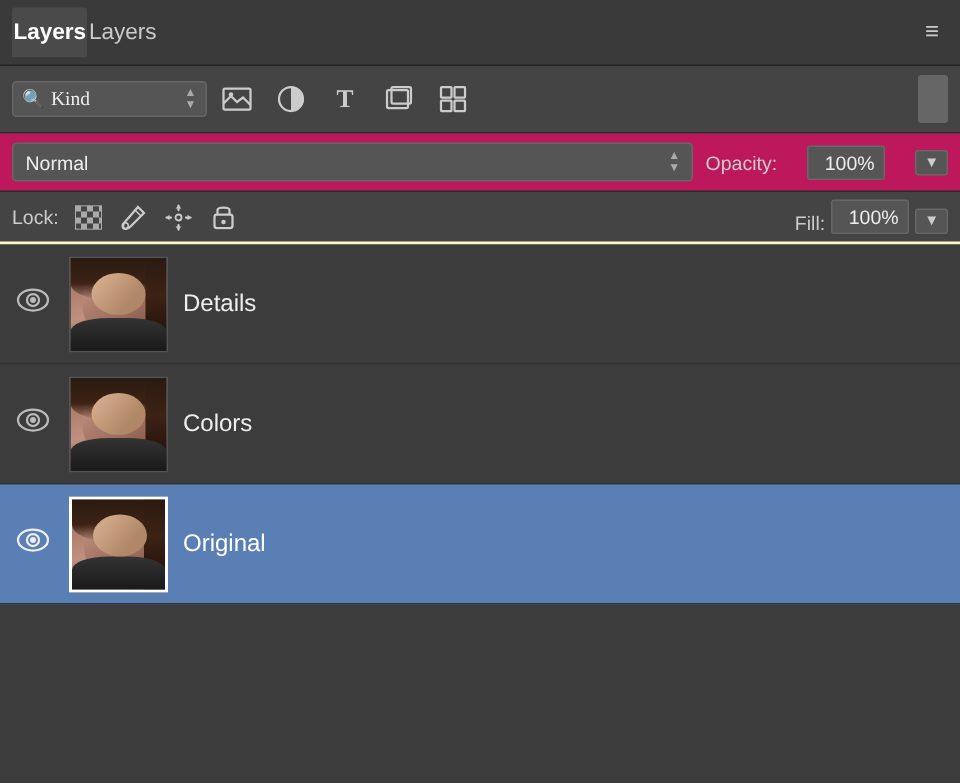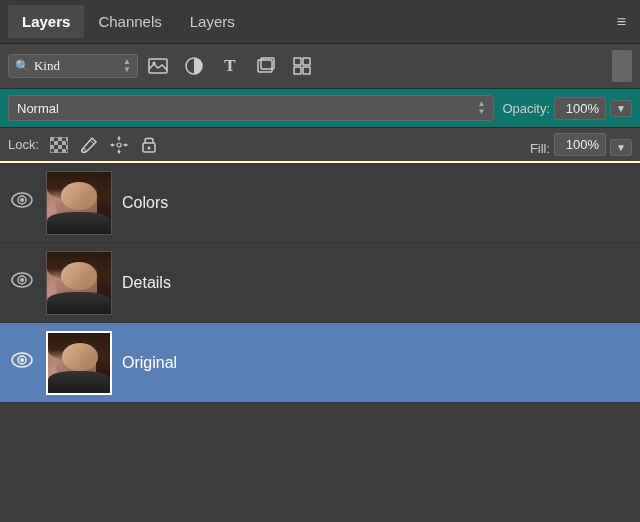--- a/index.html
+++ b/index.html
@@ -24,21 +24,21 @@
     .tab-bar {
       display: flex;
       align-items: center;
       background: #3a3a3a;
       border-bottom: 1px solid #222;
       padding: 0 8px;
       height: 44px;
       flex-shrink: 0;
     }
     .tab {
-      padding: 8px 14px;
+      padding: 8px 1px;
       font-size: 15px;
       color: #ccc;
       cursor: pointer;
       border-radius: 2px 2px 0 0;
     }
     .tab.active {
       color: #fff;
       font-weight: bold;
       background: #4a4a4a;
     }
@@ -104,21 +104,21 @@
       color: #ccc;
       font-size: 15px;
       cursor: pointer;
       border-radius: 2px;
     }
 
     
     .blend-row {
       display: flex;
       align-items: center;
-      background: #0f766e;
+      background: #be185d;
       padding: 6px 8px;
       gap: 8px;
       border-bottom: 1px solid #2a2a2a;
       flex-shrink: 0;
     }
     .blend-dropdown {
       display: flex;
       align-items: center;
       background: #555;
       border: 1px solid #666;
@@ -126,21 +126,21 @@
       padding: 4px 8px;
       color: #eee;
       font-size: 13px;
       flex: 1;
       justify-content: space-between;
       cursor: pointer;
     }
     .opacity-group {
       display: flex;
       align-items: center;
-      gap: 4px;
+      gap: 20px;
       margin-left: auto;
     }
     .opacity-label {
       color: #ccc;
       font-size: 13px;
     }
     .opacity-value {
       background: #555;
       border: 1px solid #666;
       border-radius: 2px;
@@ -305,21 +305,20 @@
     }
     .layer-item.selected .layer-name { color: #fff; }
   </style>
 </head>
 <body>
 
 <div class="panel">
 
   <div class="tab-bar">
     <div class="tab active">Layers</div>
-    <div class="tab">Channels</div>
     <div class="tab">Layers</div>
     <div class="panel-menu-btn">
       <span>≡</span>
     </div>
   </div>
 
   <div class="filter-row">
     <div class="kind-dropdown">
       <span class="search-icon">🔍</span>
       <span class="label">Kind</span>
@@ -434,41 +433,41 @@
           </svg>
         </span>
       </div>
       <div class="layer-thumb">
         <div class="thumb-face">
           <div class="thumb-hair"></div>
           <div class="thumb-hair-side"></div>
           <div class="thumb-shoulder"></div>
         </div>
       </div>
-      <span class="layer-name">Colors</span>
+      <span class="layer-name">Details</span>
     </div>
 
     <div class="layer-item">
       <div class="layer-visibility">
         <span class="eye-icon">
           <svg width="22" height="16" viewBox="0 0 22 16">
             <ellipse cx="11" cy="8" rx="10" ry="7" fill="none" stroke="#bbb" stroke-width="1.5"></ellipse>
             <circle cx="11" cy="8" r="4" fill="none" stroke="#bbb" stroke-width="1.5"></circle>
             <circle cx="11" cy="8" r="2" fill="#bbb"></circle>
           </svg>
         </span>
       </div>
       <div class="layer-thumb">
         <div class="thumb-face">
           <div class="thumb-hair"></div>
           <div class="thumb-hair-side"></div>
           <div class="thumb-shoulder"></div>
         </div>
       </div>
-      <span class="layer-name">Details</span>
+      <span class="layer-name">Colors</span>
     </div>
 
     <div class="layer-item selected">
       <div class="layer-visibility">
         <span class="eye-icon">
           <svg width="22" height="16" viewBox="0 0 22 16">
             <ellipse cx="11" cy="8" rx="10" ry="7" fill="none" stroke="#eee" stroke-width="1.5"></ellipse>
             <circle cx="11" cy="8" r="4" fill="none" stroke="#eee" stroke-width="1.5"></circle>
             <circle cx="11" cy="8" r="2" fill="#eee"></circle>
           </svg>

